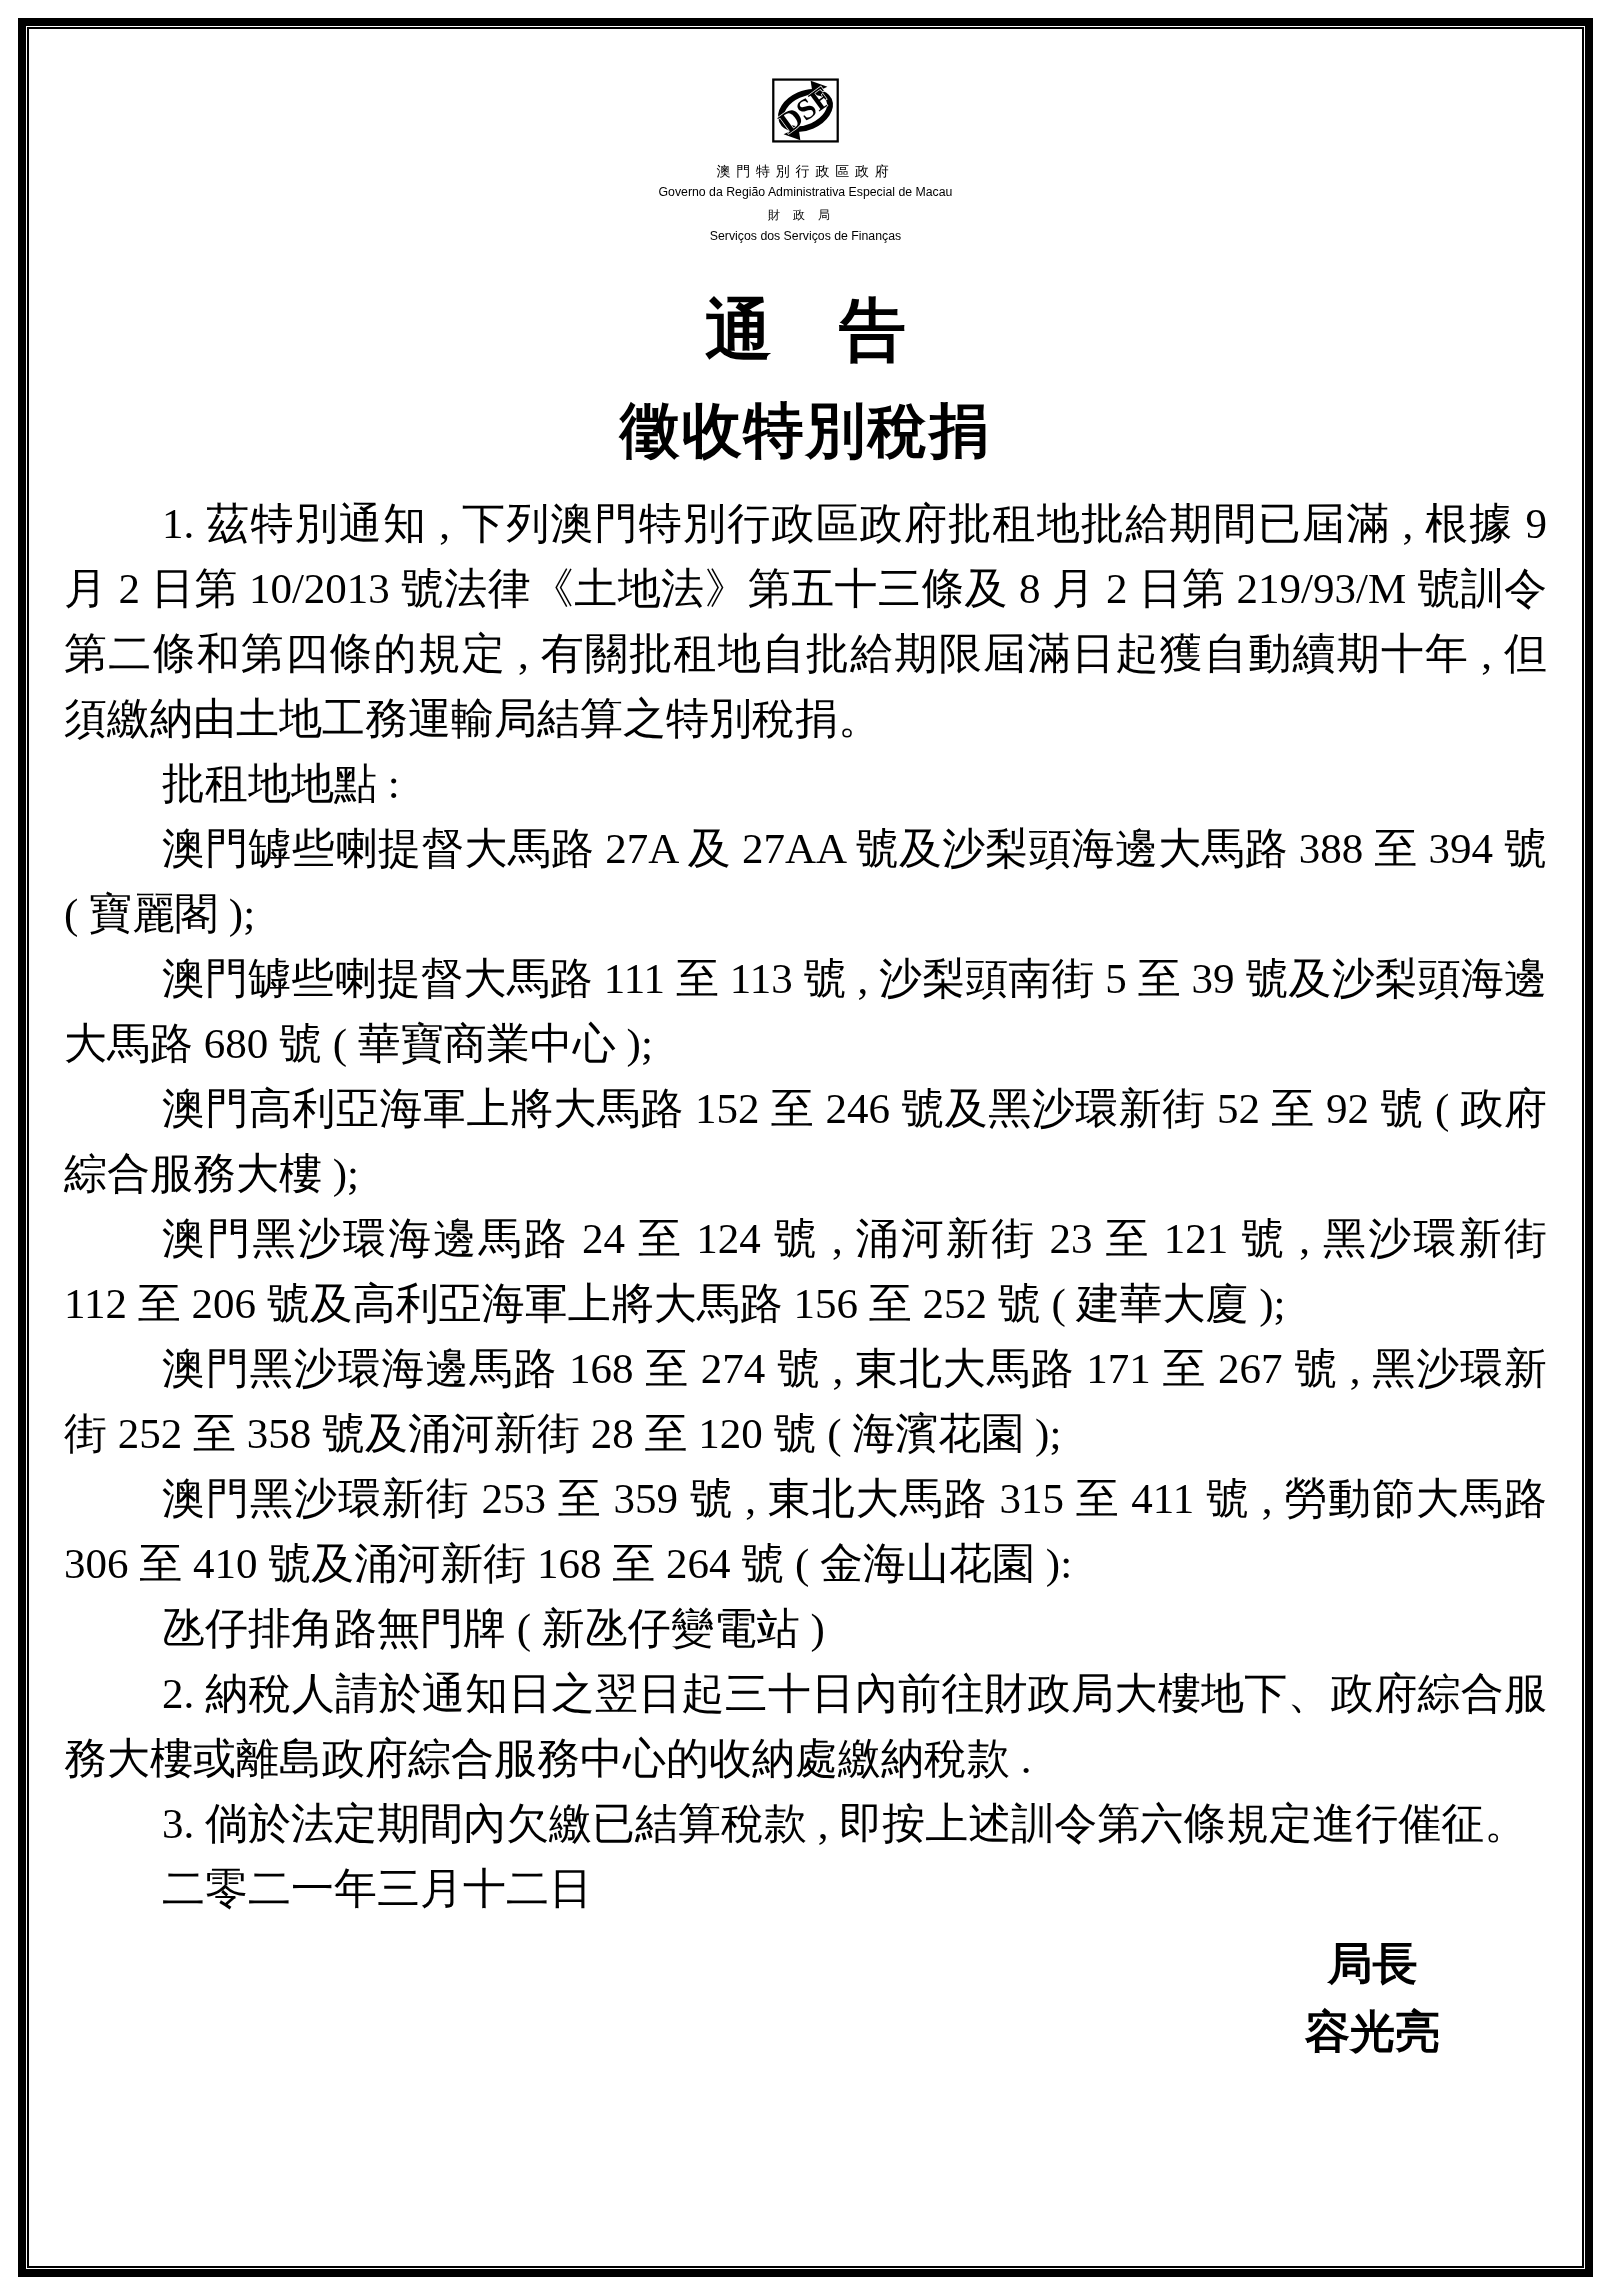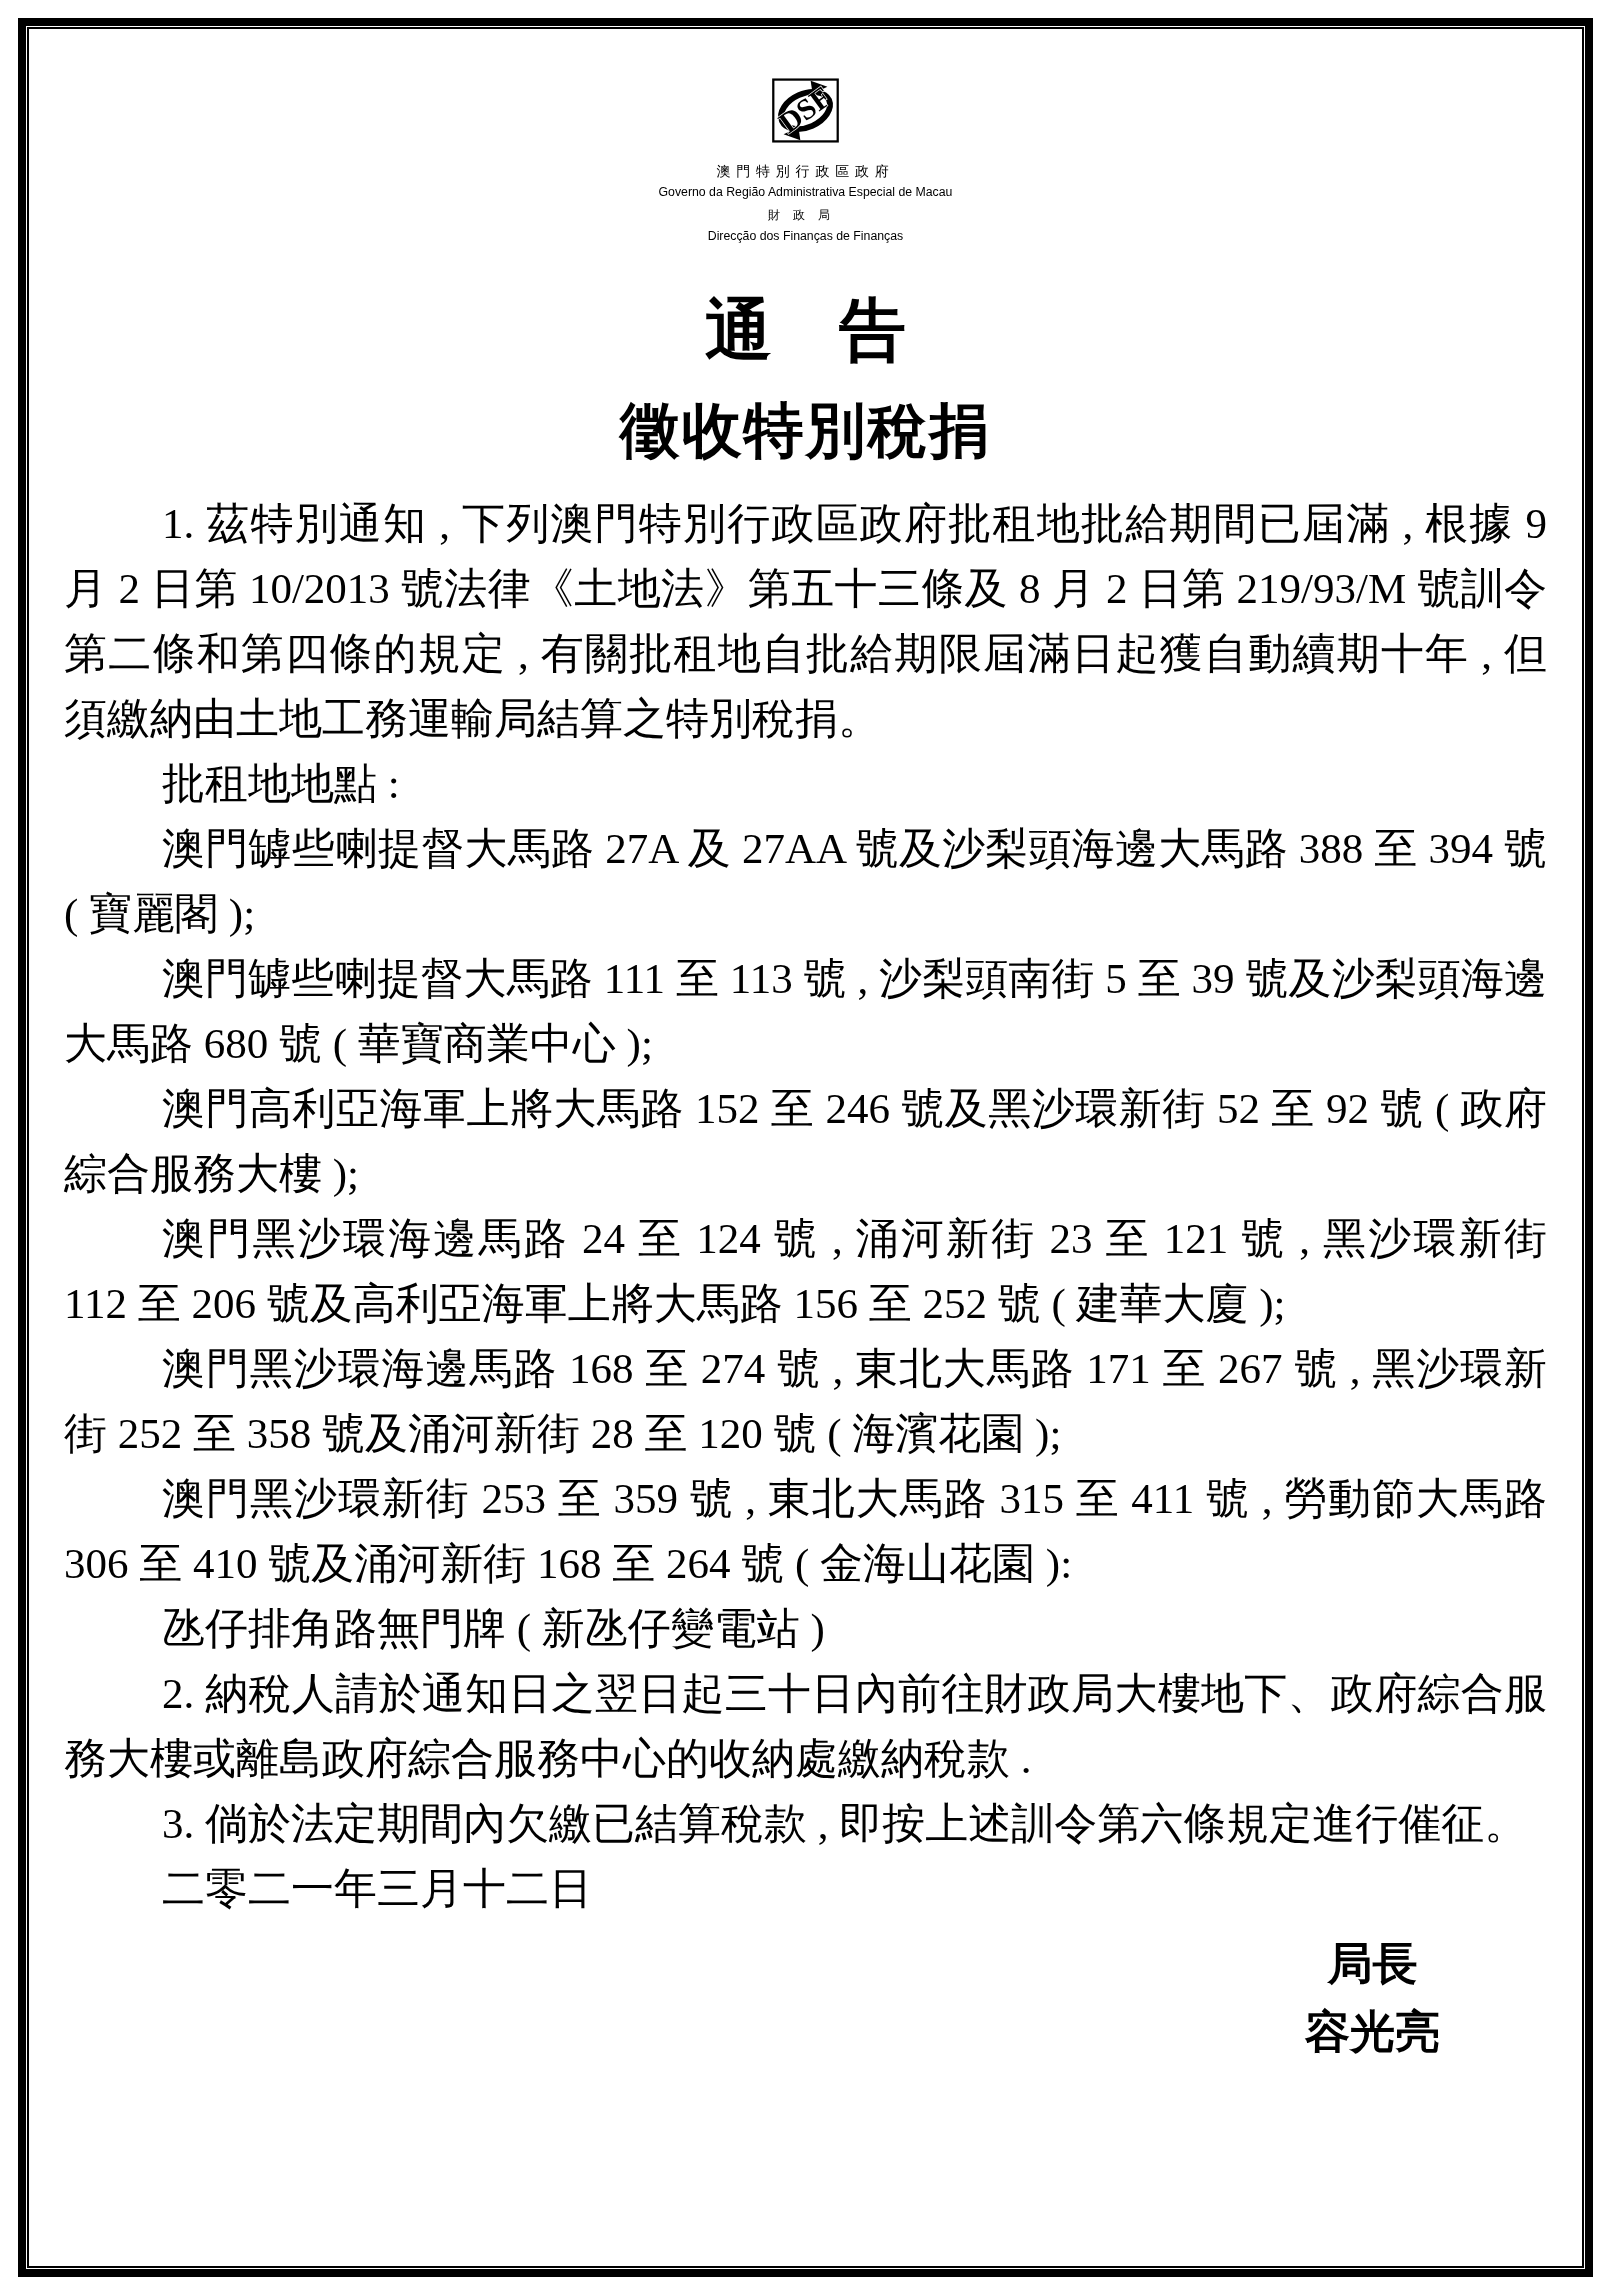--- a/index.html
+++ b/index.html
@@ -123,21 +123,21 @@
             <ellipse cx="52" cy="50" rx="40" ry="26" fill="none" stroke="#000" stroke-width="9"></ellipse>
           </g>
           <path d="M60 4 L86 13 L63 24 Z" fill="#000"></path>
           <path d="M44 96 L18 87 L41 76 Z" fill="#000"></path>
           <text x="52" y="64" transform="rotate(-36 52 50)" font-family="Liberation Serif, DejaVu Serif, serif" font-size="46" font-weight="bold" text-anchor="middle" fill="#000" stroke="#fff" stroke-width="2" paint-order="stroke">DSF</text>
         </svg>
       </span>
       <div class="gov-cjk">澳門特別行政區政府</div>
       <div class="gov-pt">Governo da Região Administrativa Especial de Macau</div>
       <div class="dept-cjk">財政局</div>
-      <div class="dept-pt">Direcção dos Finanças de Finanças</div>
+      <div class="dept-pt">Serviços dos Serviços de Finanças</div>
     </div>
 
     <div class="doc-title">通　告</div>
     <div class="doc-subtitle">徵收特別稅捐</div>
 
     <div class="body-text">
         <p>1. 茲特別通知 , 下列澳門特別行政區政府批租地批給期間已屆滿 , 根據 9 月 2 日第 10/2013 號法律《土地法》第五十三條及 8 月 2 日第 219/93/M 號訓令第二條和第四條的規定 , 有關批租地自批給期限屆滿日起獲自動續期十年 , 但須繳納由土地工務運輸局結算之特別稅捐。</p>
         <p>批租地地點 :</p>
         <p>澳門罅些喇提督大馬路 27A 及 27AA 號及沙梨頭海邊大馬路 388 至 394 號 ( 寶麗閣 );</p>
         <p>澳門罅些喇提督大馬路 111 至 113 號 , 沙梨頭南街 5 至 39 號及沙梨頭海邊大馬路 680 號 ( 華寶商業中心 );</p>

